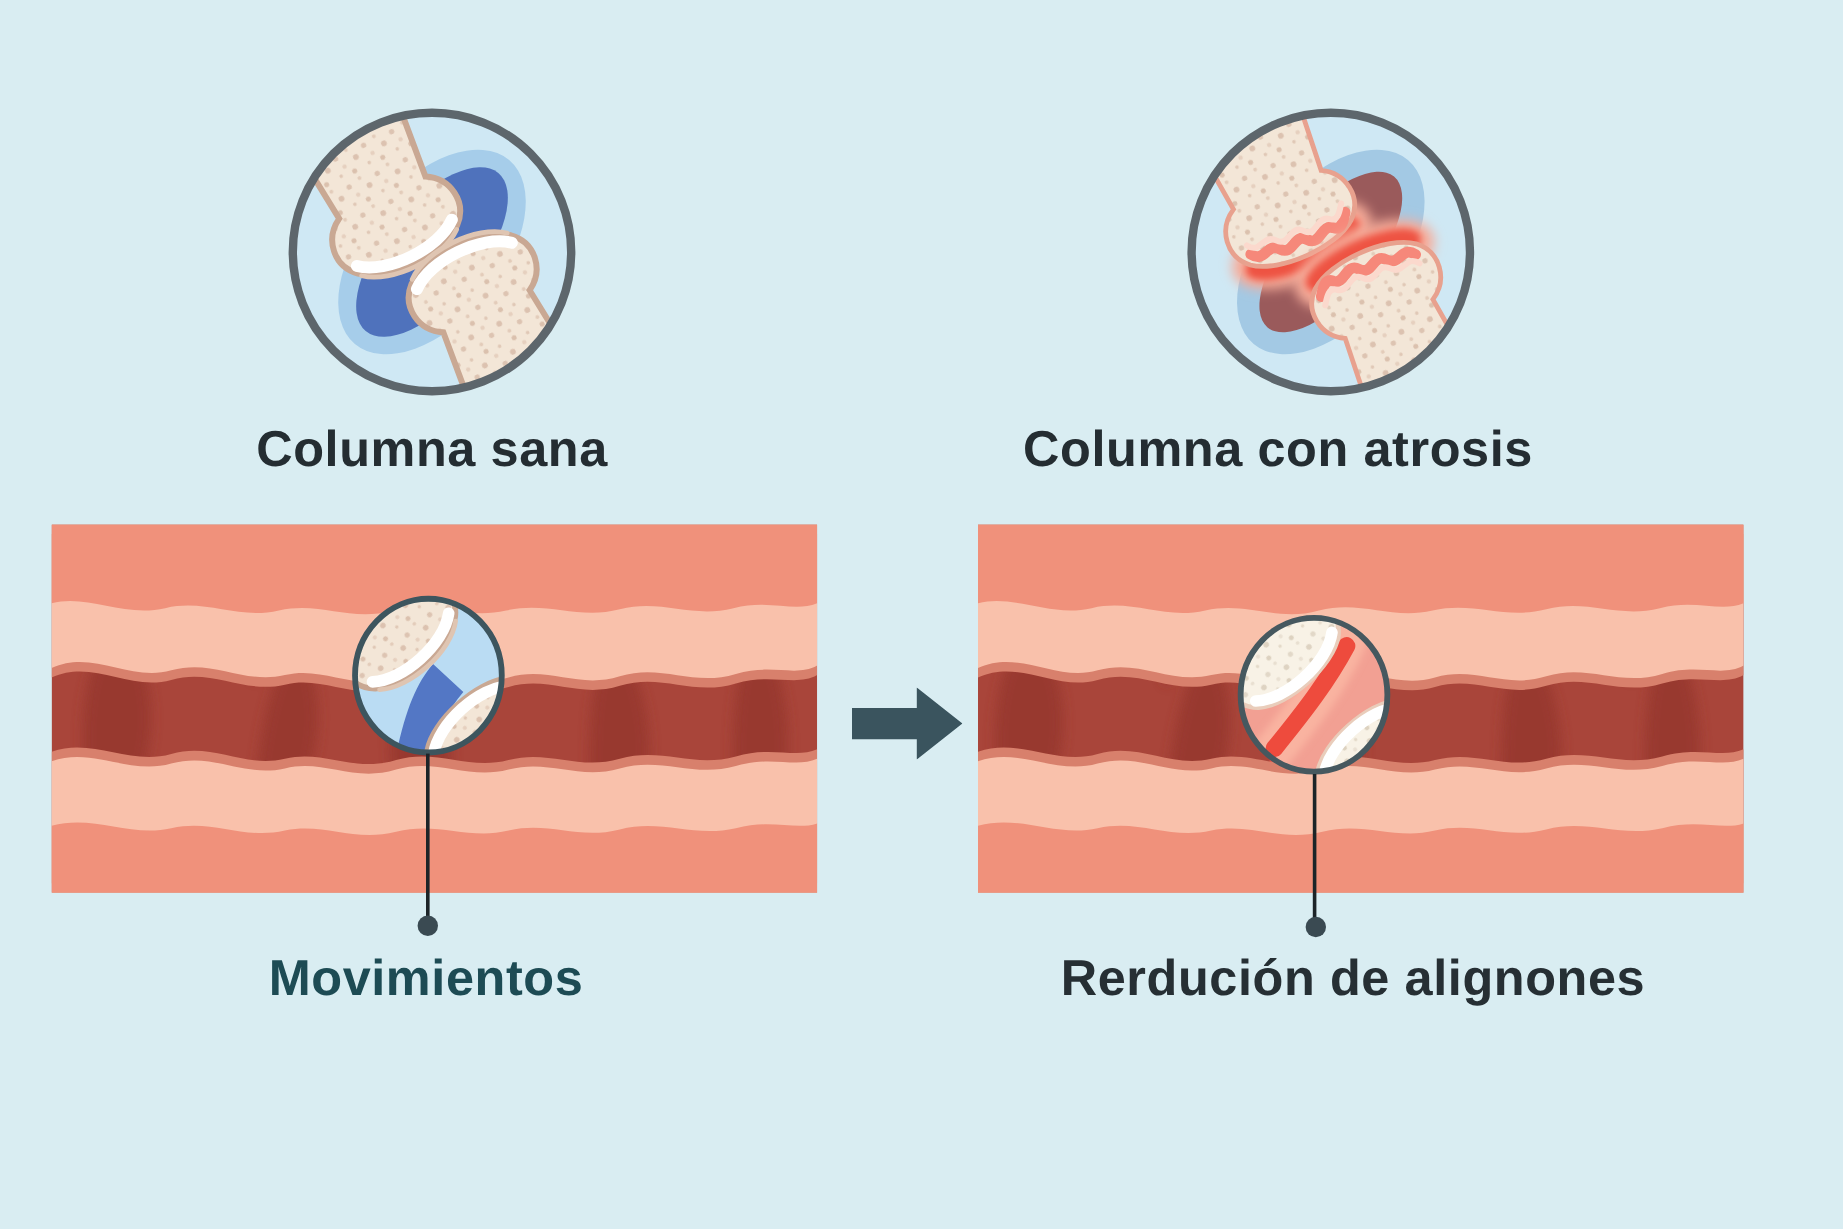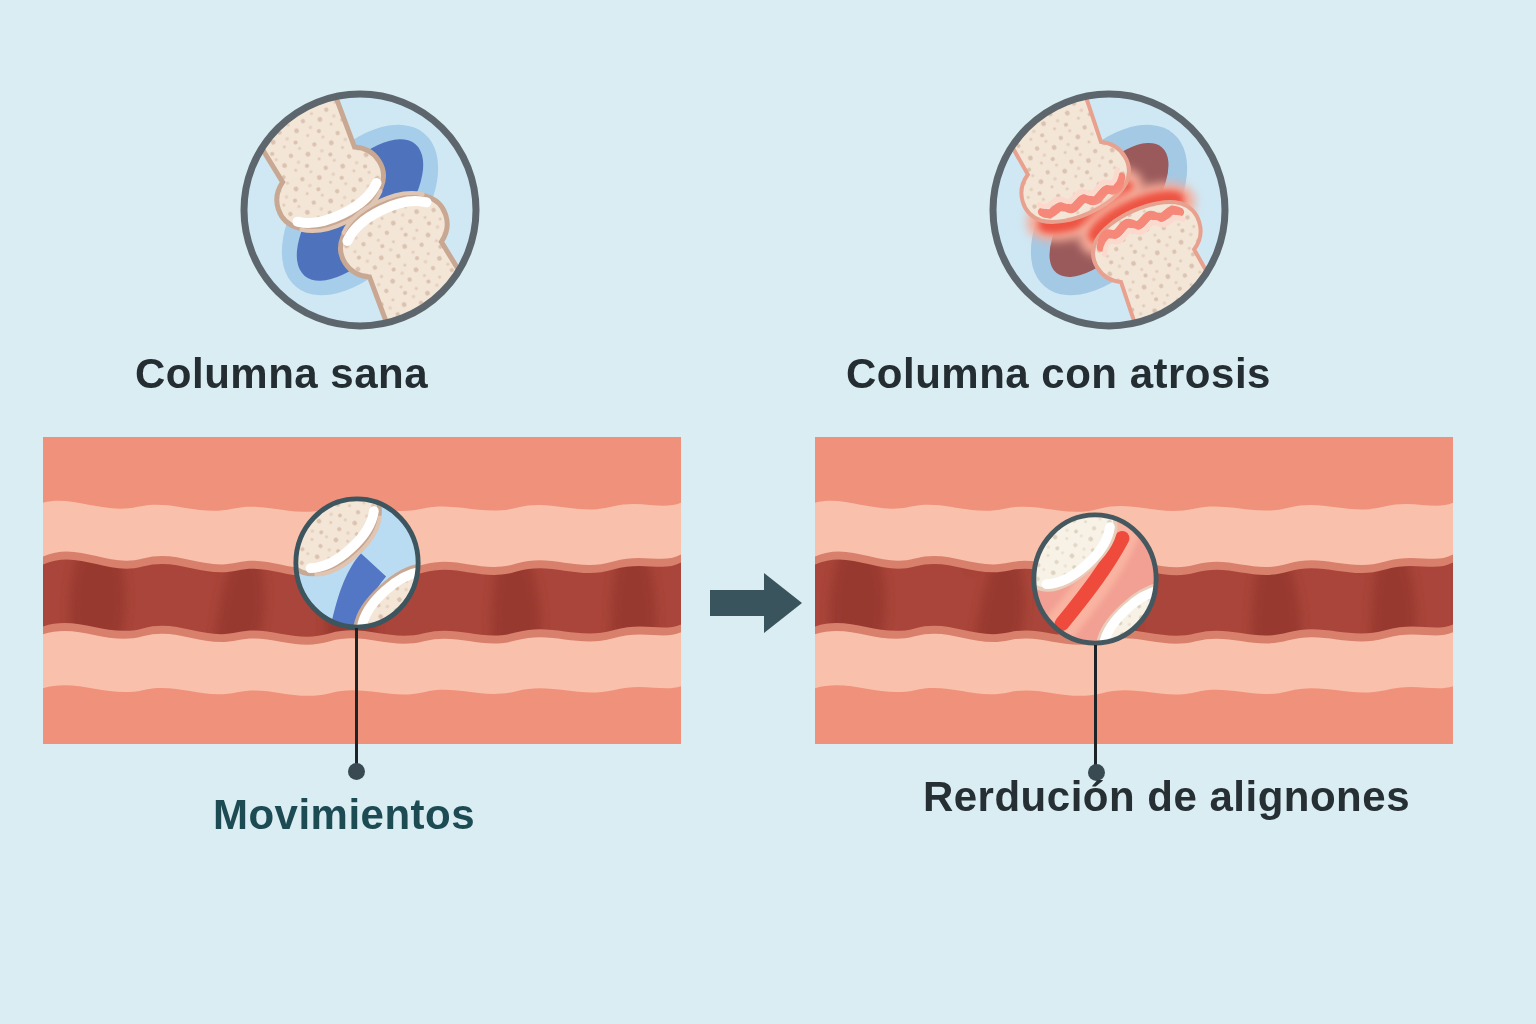--- a/index.html
+++ b/index.html
@@ -5,21 +5,21 @@
   html,body{margin:0;padding:0;}
   body{
     width:1536px;height:1024px;
     background:#d9edf2;
     font-family:"Liberation Sans", sans-serif;
     position:relative;overflow:hidden;
   }
   .abs{position:absolute;}
   .title{
     font-weight:bold;font-size:42px;line-height:48px;
-    color:#242d32;text-align:left;letter-spacing:0.5px;
+    color:#242d32;text-align:center;letter-spacing:0.5px;
   }
   .caption{
     font-weight:bold;font-size:42px;line-height:58px;
     text-align:center;letter-spacing:0.5px;
   }
   .caption-left{color:#1d4b54;}
   .caption-right{color:#262f34;}
   .leader-line{width:3px;background:#1c2428;}
   .leader-dot{width:17px;height:17px;border-radius:50%;background:#3a4a52;}
 </style>
@@ -126,21 +126,21 @@
       <use href="#boneShape" fill="url(#speck)" stroke="#c9a893" stroke-width="5"></use>
       <use href="#boneEdge" fill="none" stroke="#ffffff" stroke-width="10" stroke-linecap="round"></use>
     </g>
   </g>
   <ellipse cx="68" cy="70" rx="63" ry="66" fill="none" stroke="#3d555e" stroke-width="5"></ellipse>
 </svg>
 
 <div class="abs leader-line" style="left:355px;top:628px;height:140px;"></div>
 <div class="abs leader-dot" style="left:348px;top:763px;"></div>
 
-<div class="abs caption caption-left" style="left:124px;top:786px;width:440px;">
+<div class="abs caption caption-left" style="left:135px;top:786px;width:440px;">
   <div>Movimientos</div>
 </div>
 
 <svg class="abs" style="left:710px;top:573px;" width="92" height="60" viewBox="0 0 92 60">
   <polygon points="0,17 54,17 54,0 92,30 54,60 54,43 0,43" fill="#3a545e"></polygon>
 </svg>
 
 <svg class="abs" style="left:989px;top:90px;" width="240" height="240" viewBox="0 0 240 240">
   <circle cx="120" cy="120" r="116" fill="#cfe8f4"></circle>
   <g clip-path="url(#clipCircle)">
@@ -157,21 +157,21 @@
       <ellipse cx="0" cy="24" rx="62" ry="30" fill="#f6ac9a" filter="url(#blur5)"></ellipse>
       <ellipse cx="0" cy="27" rx="52" ry="18" fill="#ee5342" filter="url(#blur3)"></ellipse>
       <use href="#boneShape" fill="url(#speck)" stroke="#e8a18e" stroke-width="4"></use>
       <use href="#boneEdgeWavy" fill="none" stroke="#f6887a" stroke-width="9" stroke-linecap="round"></use>
       <use href="#boneEdgeWavy" transform="translate(0,-8)" fill="none" stroke="#fbd9cd" stroke-width="5" stroke-linecap="round"></use>
     </g>
   </g>
   <circle cx="120" cy="120" r="116" fill="none" stroke="#5d666c" stroke-width="7"></circle>
 </svg>
 
-<div class="abs title" style="left:846px;top:350px;width:510px;">Columna con atrosis</div>
+<div class="abs title" style="left:810px;top:350px;width:510px;">Columna con atrosis</div>
 
 <svg class="abs" style="left:815px;top:437px;" width="638" height="307" viewBox="0 0 640 308" preserveAspectRatio="none">
   <rect width="640" height="308" fill="#a9453a"></rect>
   <use href="#coreShadows" fill="#96392f" opacity="0.85" filter="url(#blur5)" transform="translate(-12 4)"></use>
   <path d="M 244,196 C 240,228 232,246 222,260 L 340,260 C 326,244 318,224 316,198 Z" fill="#e2544a"></path>
   <path d="M 252,200 C 248,228 242,244 234,256 L 258,256 C 262,236 264,218 264,202 Z" fill="#c6453c"></path>
   <use href="#bandTopPeach" transform="translate(0,8)" fill="#d8806c"></use>
   <use href="#bandTopPeach" fill="#f9c1ab"></use>
   <use href="#bandTopSalmon" fill="#f0917b"></use>
   <use href="#bandBotPeach" transform="translate(0,-8)" fill="#d8806c"></use>
@@ -192,15 +192,15 @@
       <use href="#boneShape" fill="url(#speck2)" stroke="#e9cdbb" stroke-width="4"></use>
       <use href="#boneEdge" fill="none" stroke="#ffffff" stroke-width="10" stroke-linecap="round"></use>
     </g>
   </g>
   <ellipse cx="68" cy="70" rx="63" ry="66" fill="none" stroke="#46585f" stroke-width="5"></ellipse>
 </svg>
 
 <div class="abs leader-line" style="left:1094px;top:645px;height:124px;"></div>
 <div class="abs leader-dot" style="left:1088px;top:764px;"></div>
 
-<div class="abs caption caption-right" style="left:845px;top:768px;width:565px;text-align:right;">
+<div class="abs caption caption-right" style="left:845px;top:786px;width:565px;">
   <div>Rerdución de alignones</div>
 </div>
 
 </body></html>

